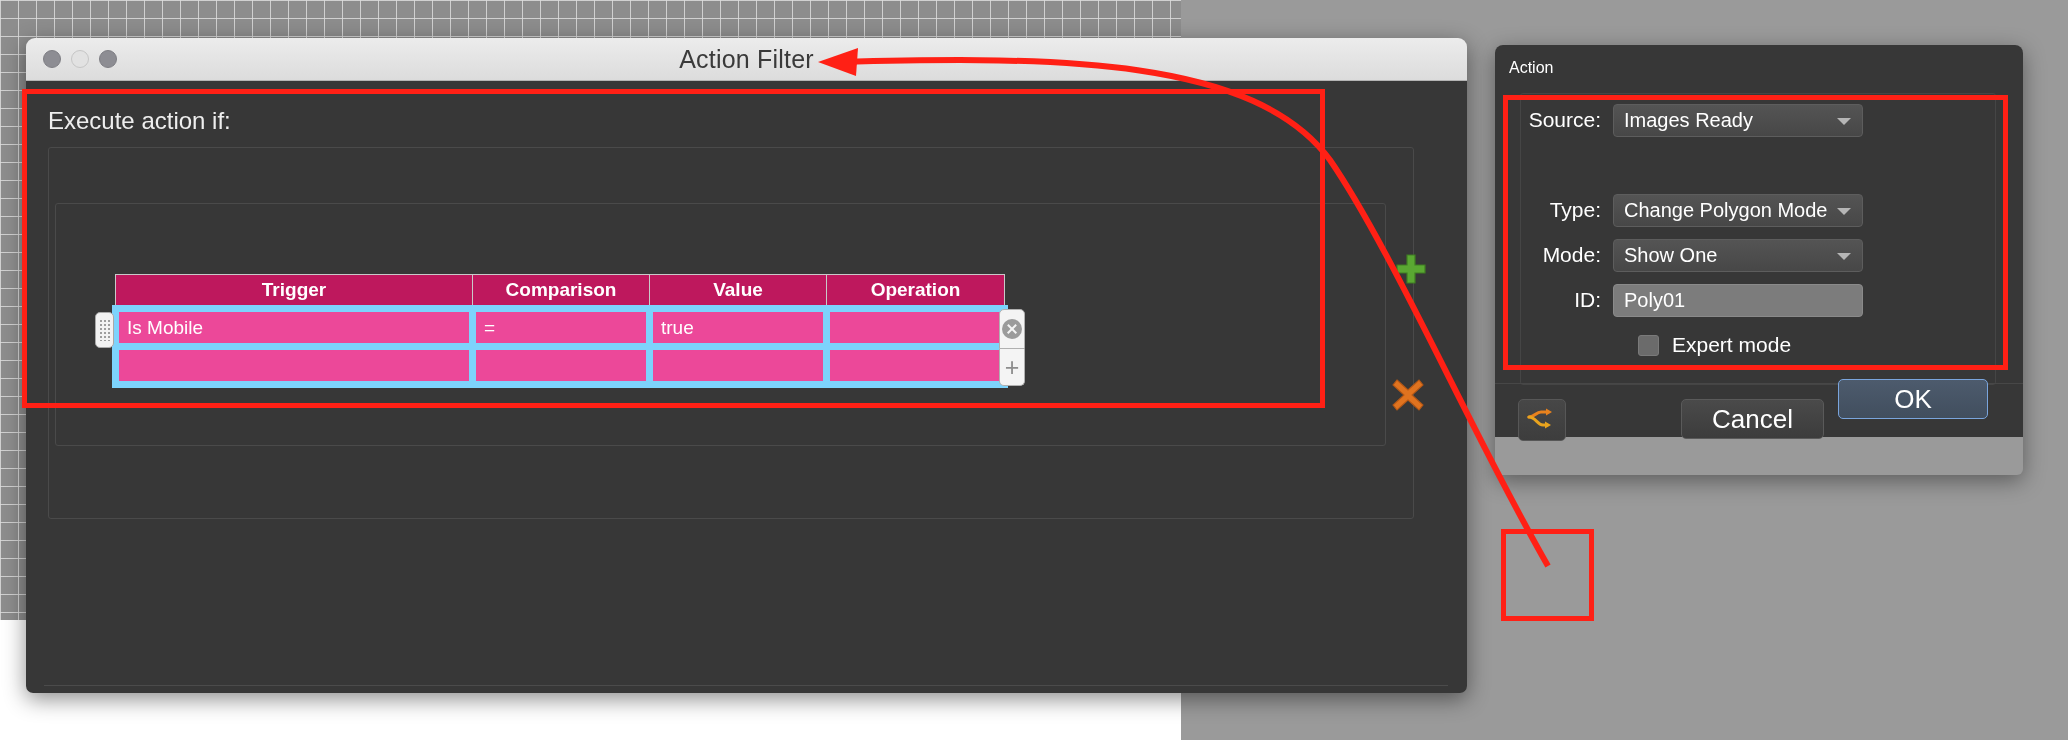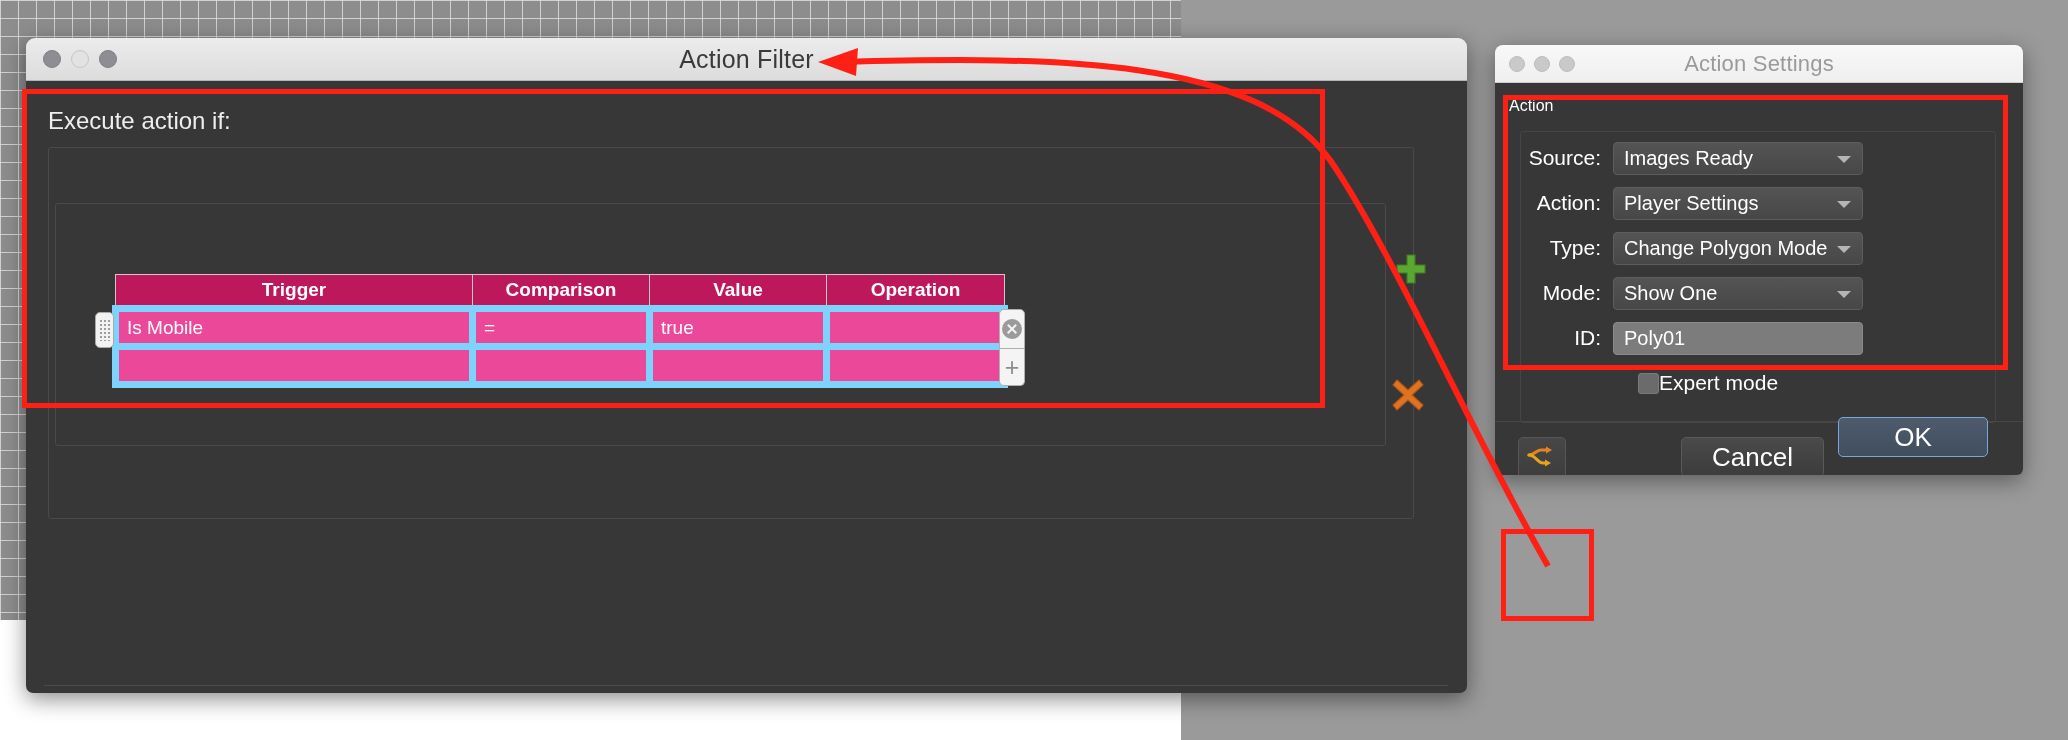--- a/index.html
+++ b/index.html
@@ -275,21 +275,21 @@
 
   #row-source { top: 58px; }
   #row-action { top: 103px; }
   #row-type   { top: 148px; }
   #row-mode   { top: 193px; }
   #row-id     { top: 238px; }
 
   
   #expert-row {
     position: absolute; left: 143px; top: 288px;
-    display: flex; align-items: center; 
+    display: flex; align-items: center; gap: 13px;
   }
   #expert-checkbox {
     width: 21px; height: 21px;
     background: #6b6b6b; border: 1px solid #7a7a7a; border-radius: 3px;
   }
   #expert-label { color: #ffffff; font-size: 21px; }
 
   #as-separator {
     position: absolute; left: 0; top: 338px; width: 100%; height: 1px;
     background: #474747;
@@ -392,50 +392,35 @@
         <path d="M6 2 L17 12 L28 2 L32 7 L21 17 L32 27 L28 32 L17 22 L6 32 L2 27 L13 17 L2 7 Z" fill="#e0731f" stroke="#b45715" stroke-width="1.1"></path>
       </svg>
 
       <div id="af-separator"></div>
 
     </div>
   </div>
 
   <div id="action-settings-window">
 
-    <div class="titlebar">
-      <div class="lights">
-        <div class="light"></div>
-        <div class="light"></div>
-        <div class="light"></div>
-      </div>
-      <div class="win-title inactive">Action Settings</div>
-    </div>
 
     <div id="as-body">
 
       <div id="as-action-label">Action</div>
 
       <div id="as-fields-group"></div>
 
       <div class="field-row" id="row-source">
         <div class="field-label">Source:</div>
         <div class="combo">
           <span>Images Ready</span>
           <span class="caret"></span>
         </div>
       </div>
 
-      <div class="field-row" id="row-action">
-        <div class="field-label">Action:</div>
-        <div class="combo">
-          <span>Player Settings</span>
-          <span class="caret"></span>
-        </div>
-      </div>
 
       <div class="field-row" id="row-type">
         <div class="field-label">Type:</div>
         <div class="combo">
           <span>Change Polygon Mode</span>
           <span class="caret"></span>
         </div>
       </div>
 
       <div class="field-row" id="row-mode">

